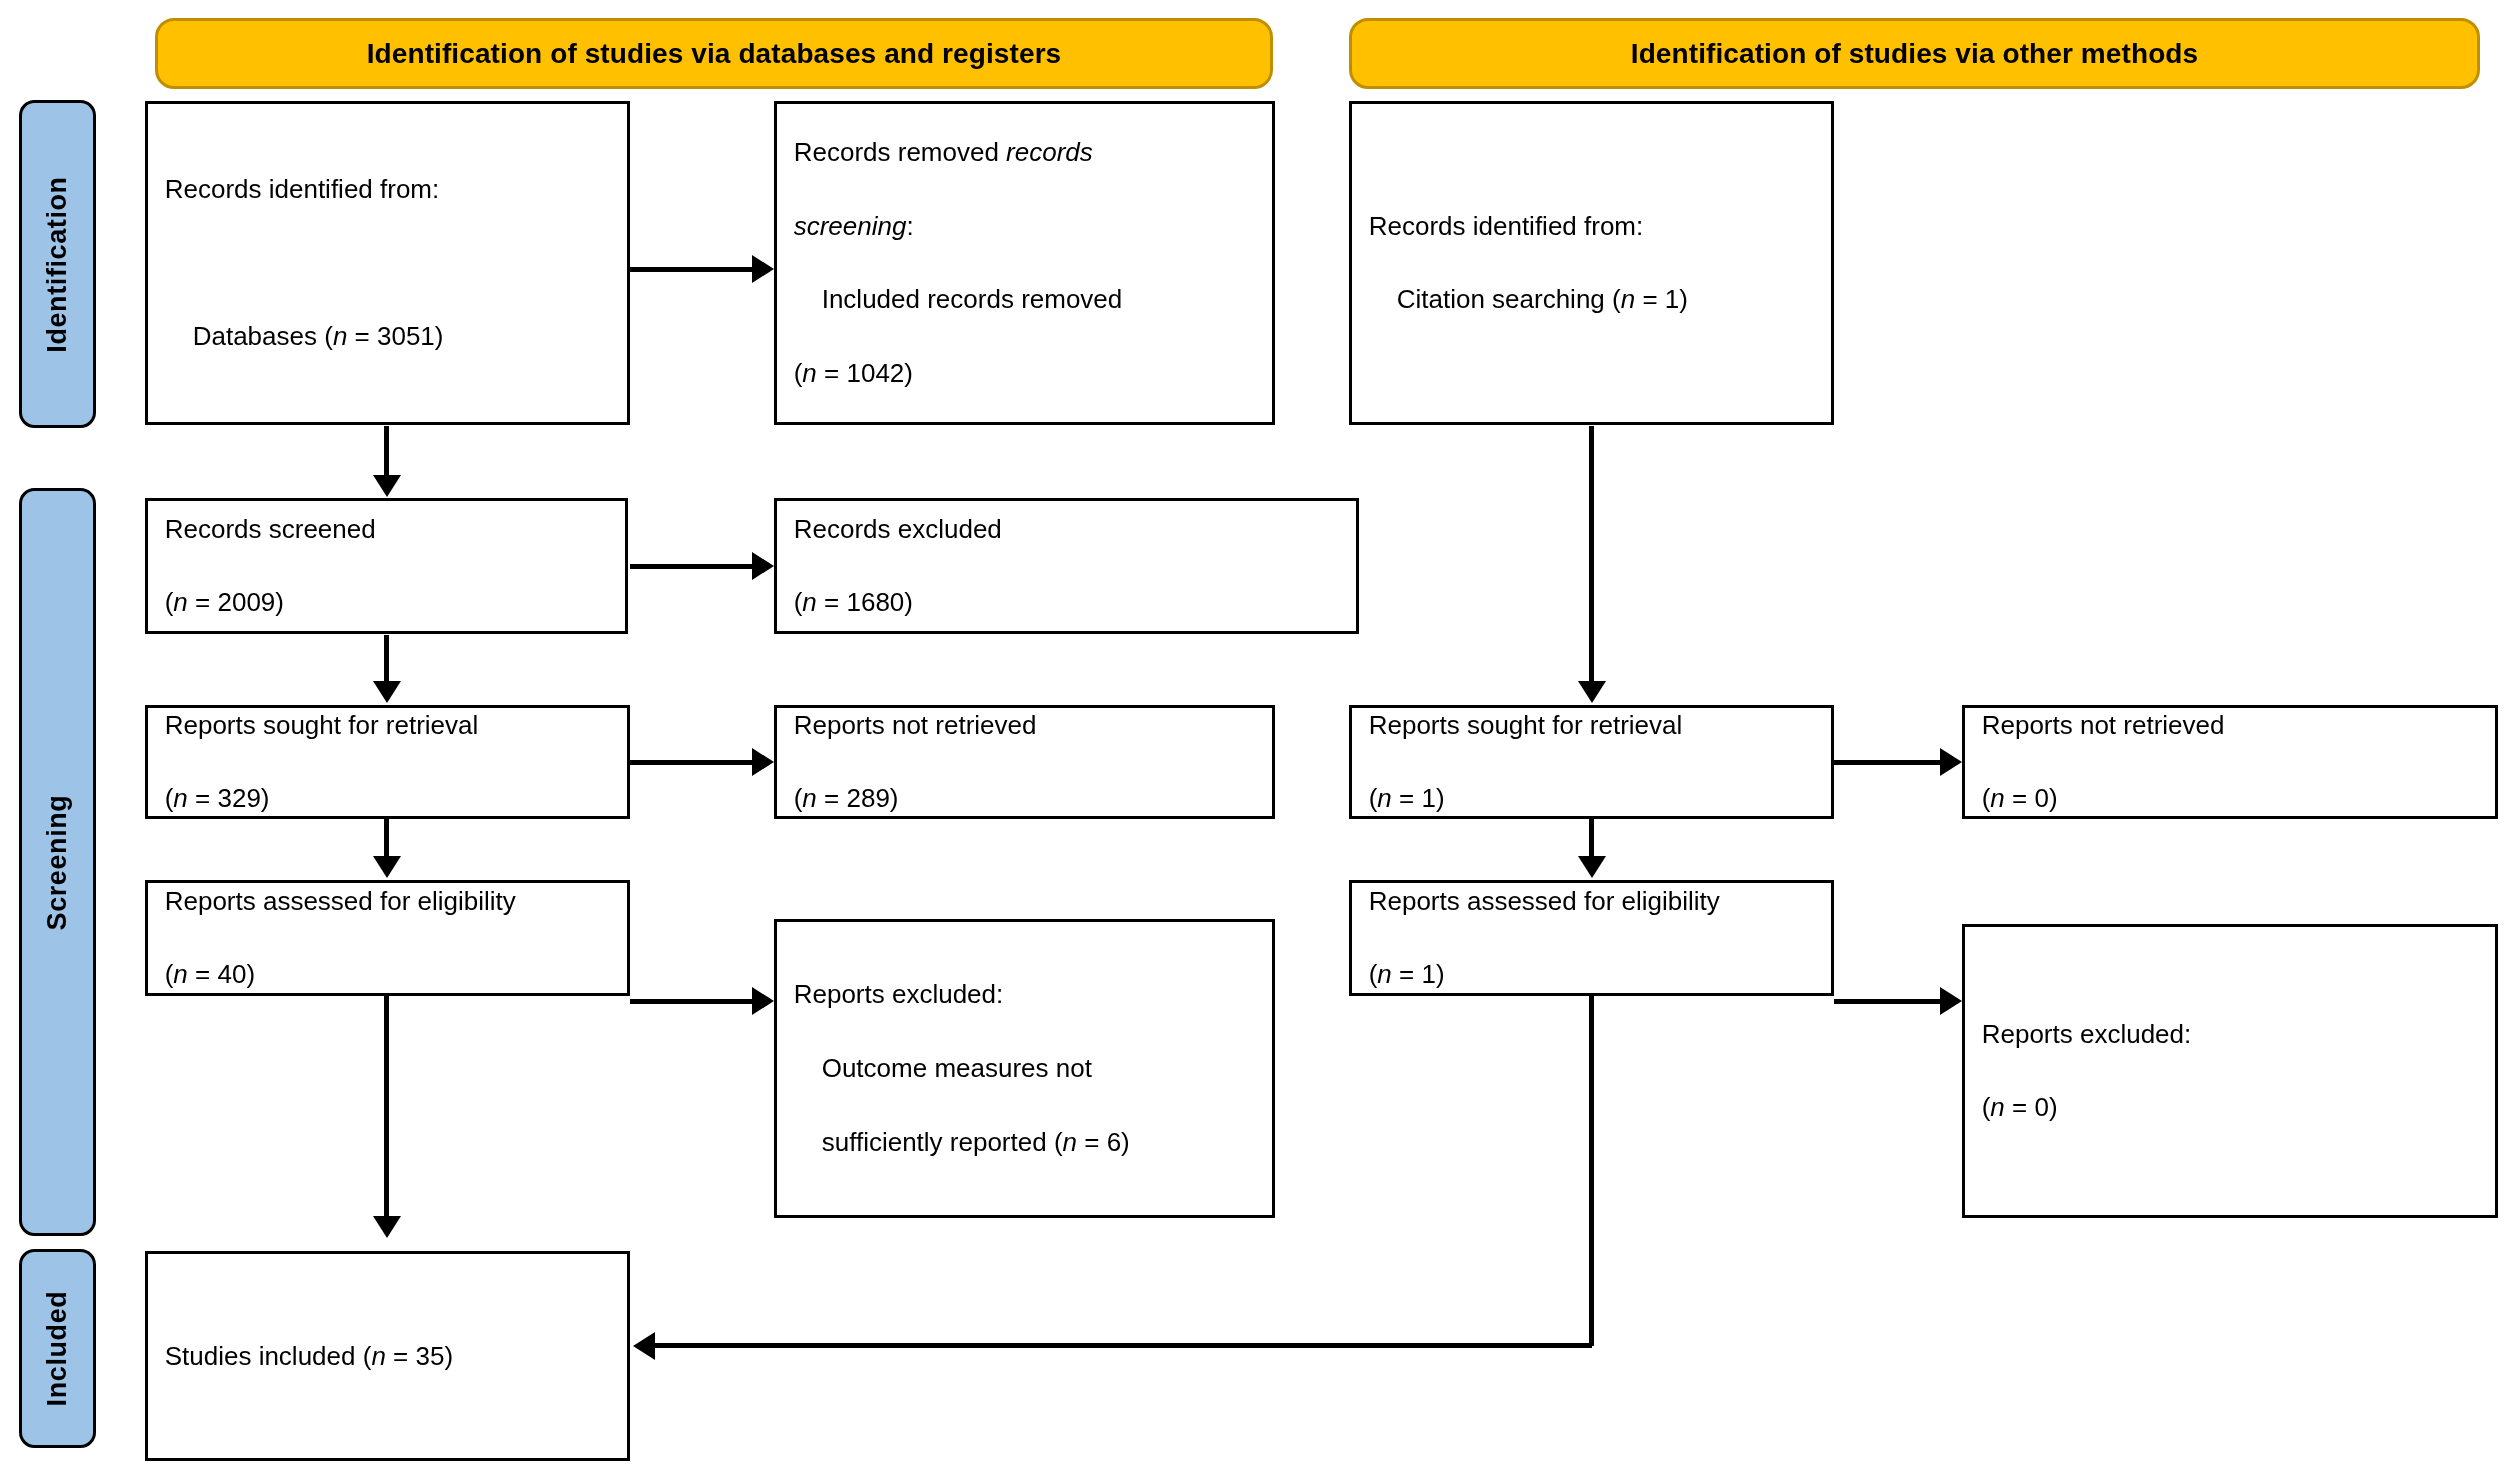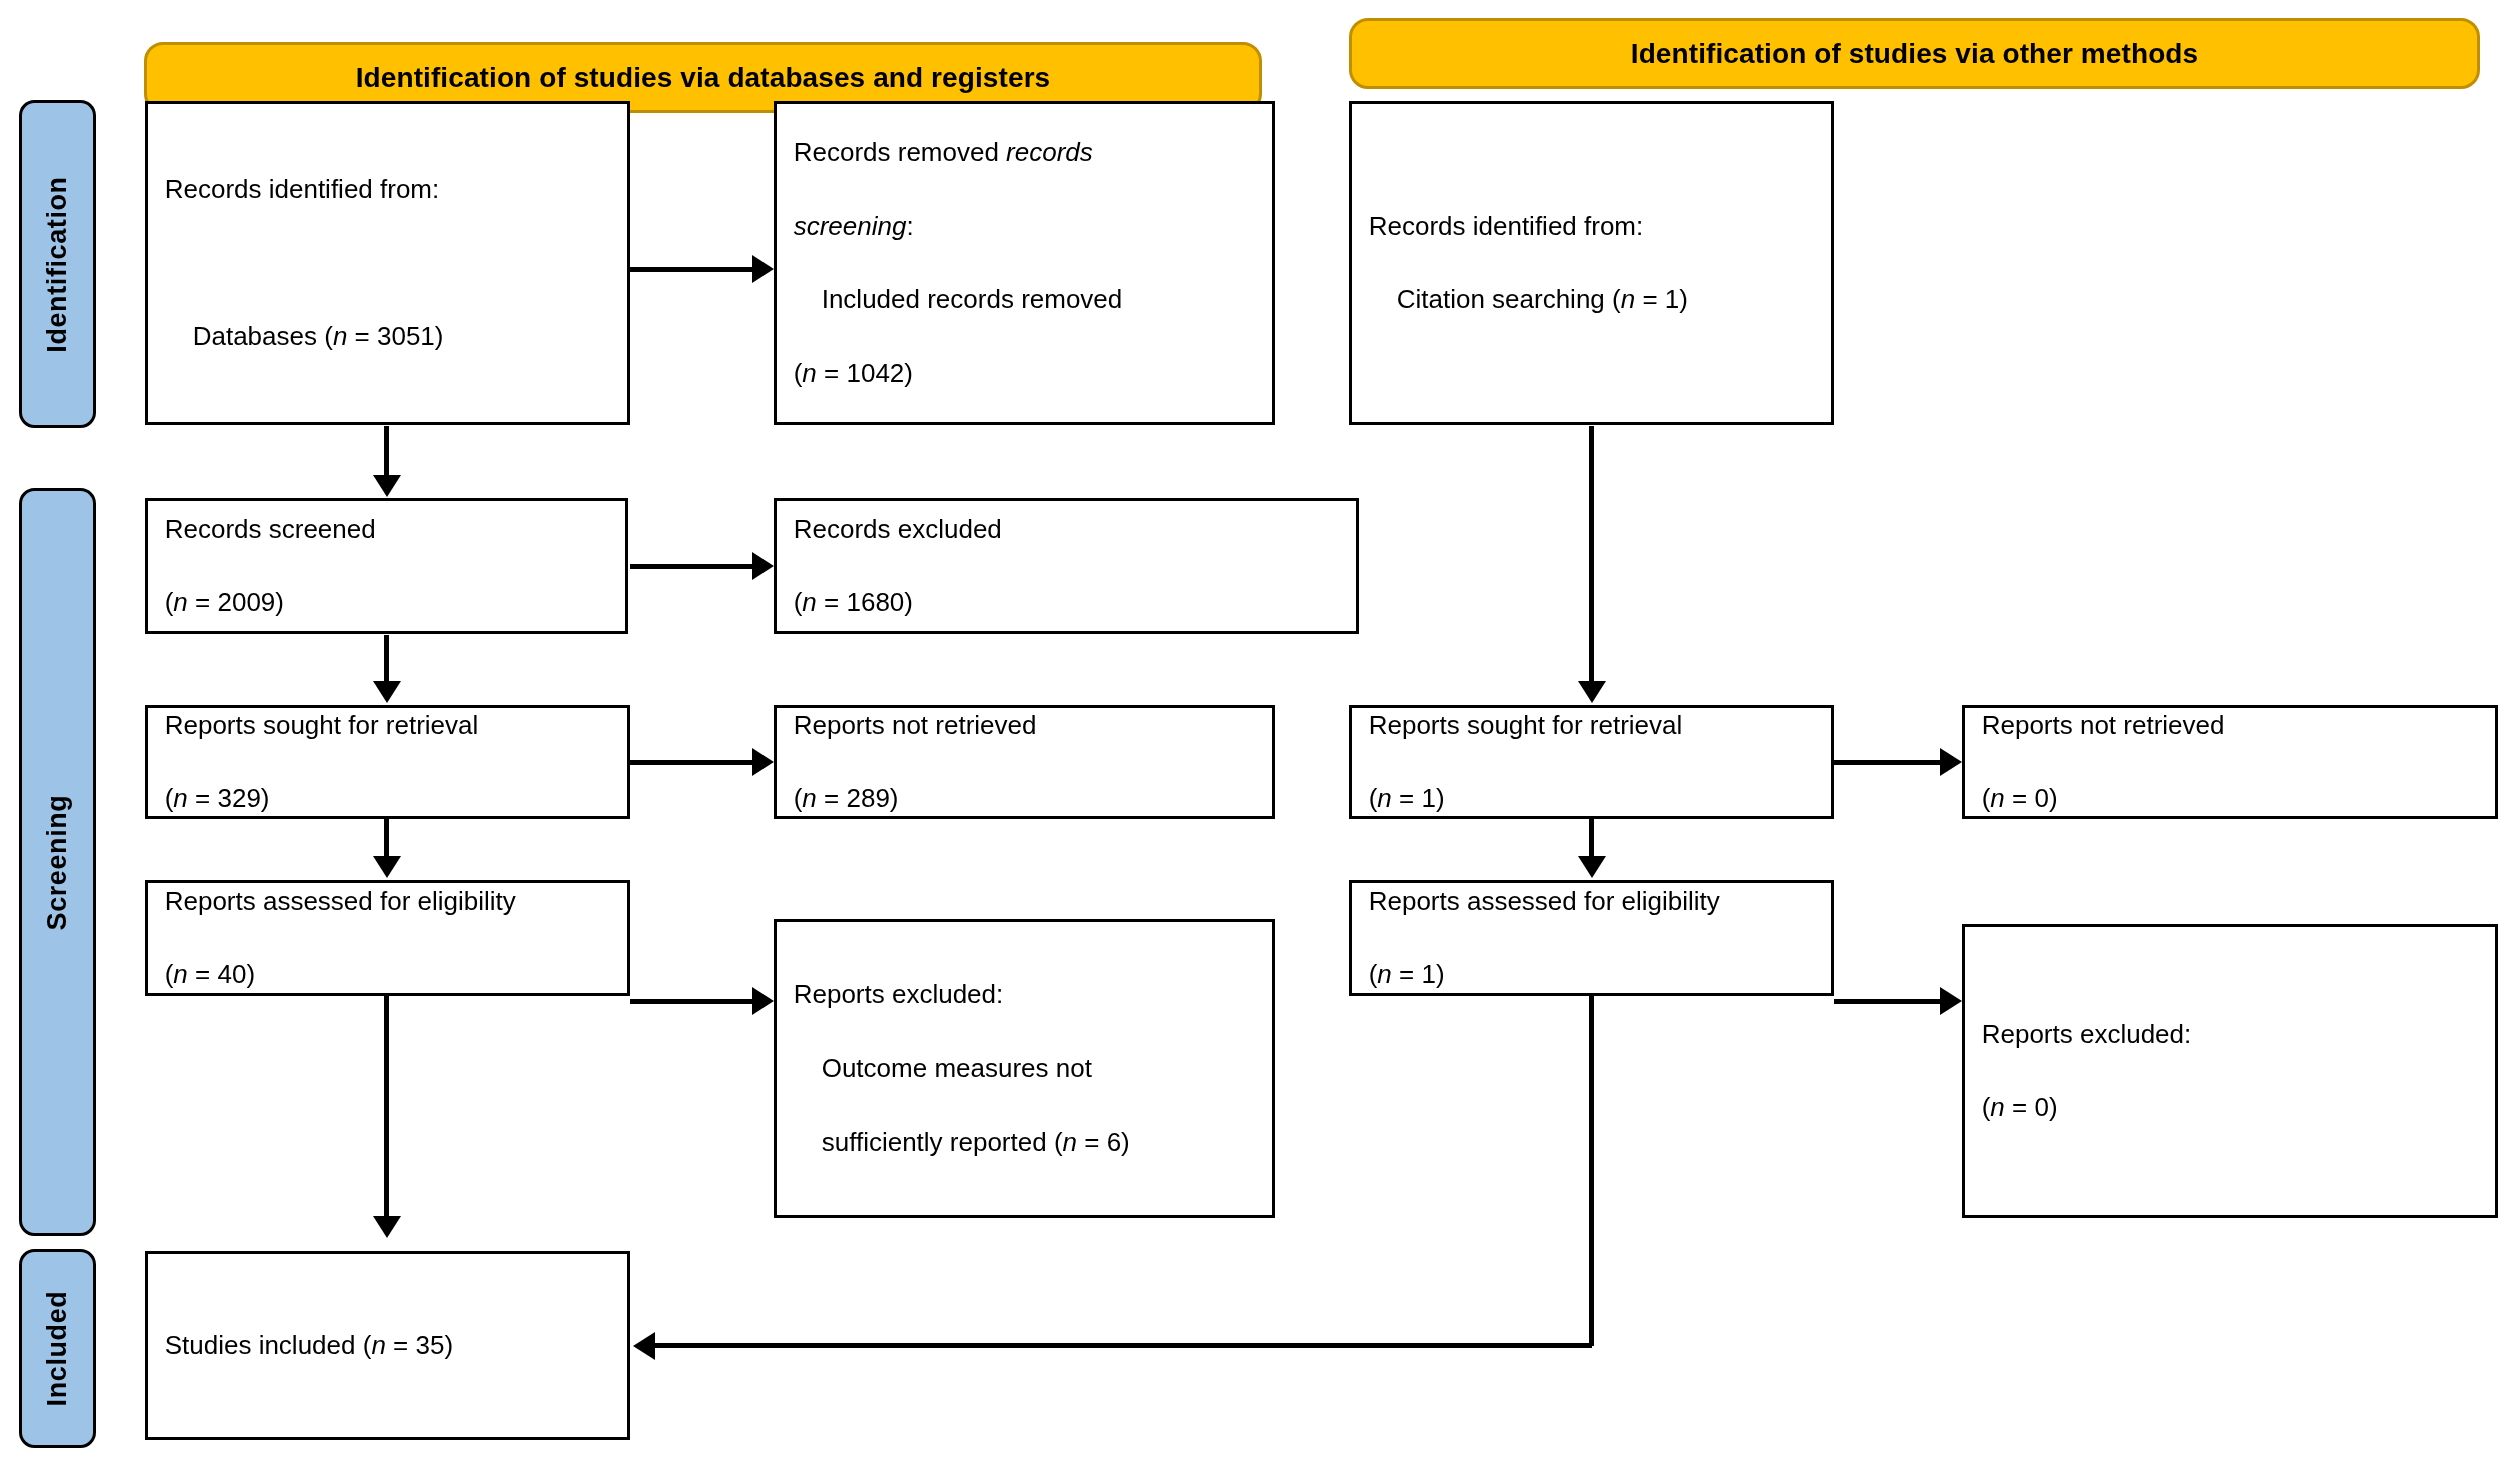--- a/index.html
+++ b/index.html
@@ -68,21 +68,21 @@
     border-top:22px solid #000;}
   .arrow-l{position:absolute;width:0;height:0;
     border-top:14px solid transparent;border-bottom:14px solid transparent;
     border-right:22px solid #000;}
 </style>
 </head>
 <body>
 
 <div id="page">
 
-  <div class="hdr" style="left:144px;top:18px;width:1118px;height:71px;margin-top:24px;">
+  <div class="hdr" style="left:155px;top:18px;width:1118px;height:71px;">
     <span>Identification of studies via databases and registers</span>
   </div>
 
   <div class="hdr" style="left:1349px;top:18px;width:1131px;height:71px;">
     <span>Identification of studies via other methods</span>
   </div>
 
   <div class="stage" style="left:19px;top:100px;width:77px;height:328px;">
     <span>Identification</span>
   </div>
@@ -174,21 +174,21 @@
       <div style="padding-left:28px;"><span class="mk-xd3">sufficiently reported (<i>n</i> = 6)</span></div>
     </div>
   </div>
 
   <div class="hline" style="left:630px;top:999px;width:122px;"></div>
   <div class="arrow-r" style="left:752px;top:987px;"></div>
 
   <div class="vline" style="left:384px;top:996px;height:222px;"></div>
   <div class="arrow-d" style="left:373px;top:1216px;"></div>
 
-  <div class="box" style="left:145px;top:1251px;width:485px;height:189px;">
+  <div class="box" style="left:145px;top:1251px;width:485px;height:210px;">
     <div class="txt">
       <div><span class="mk-si1">Studies included (<i>n</i> = 35)</span></div>
     </div>
   </div>
 
   <div class="box" style="left:1349px;top:101px;width:485px;height:324px;">
     <div class="txt">
       <div>Records identified from:</div>
       <div style="padding-left:28px;"><span class="mk-co2">Citation searching (<i>n</i> = 1)</span></div>
     </div>

